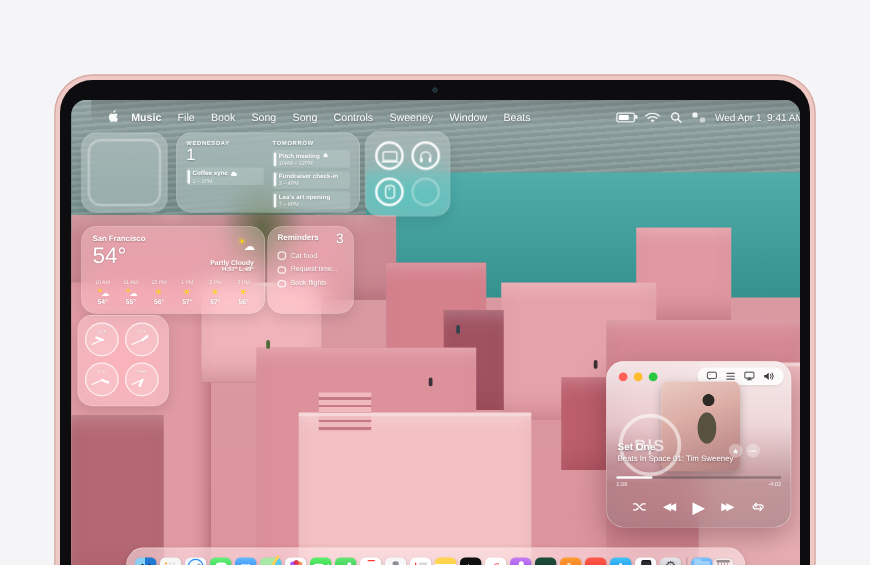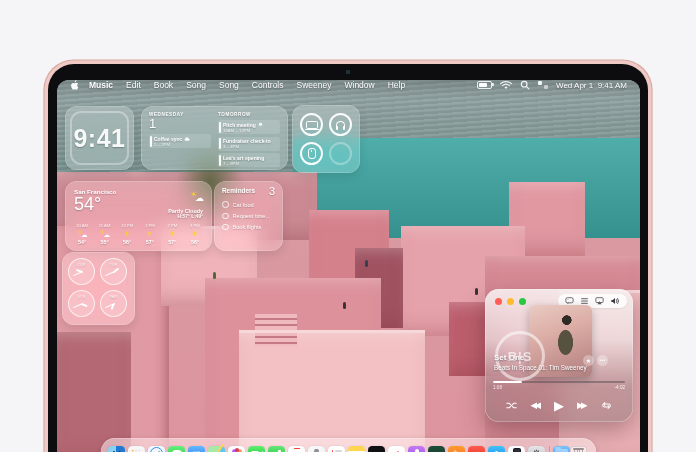--- a/index.html
+++ b/index.html
@@ -35,21 +35,21 @@
   .trim{position:absolute;background:#f6d8da;height:3px;}
   .t1{left:104px;top:146px;width:96px;} .t2{left:182px;top:250px;width:186px;} .t3{left:502px;top:210px;width:81px;}
   .steps{position:absolute;left:198px;top:234px;width:42px;height:32px;
      background:repeating-linear-gradient(180deg,#f0b9bd 0 4px,#c57982 4px 6px);}
   .tree{position:absolute;left:108px;top:50px;width:90px;height:104px;
      background:radial-gradient(closest-side,rgba(84,99,60,.9),rgba(84,99,60,0) 75%);filter:blur(2px);}
   .person{position:absolute;width:3px;height:7px;border-radius:1.5px;background:#3a3236;}
   .p1{left:156px;top:192px;background:#4e6b3a;} .p2{left:308px;top:180px;background:#33424d;}
   .p3{left:286px;top:222px;} .p4{left:418px;top:208px;}
   
-  .menubar{position:absolute;left:0;top:0;width:100%;height:19px;display:flex;align-items:flex-start;
+  .menubar{position:absolute;left:16px;top:0;width:100%;height:19px;display:flex;align-items:flex-end;
      padding:0 13px;box-sizing:border-box;color:#fff;font-size:8.5px;
      background:linear-gradient(180deg,rgba(0,0,0,.18),rgba(0,0,0,0));
      text-shadow:0 .5px 1.5px rgba(0,0,0,.35);}
   .menu-items{display:flex;gap:13px;margin-left:10px;}
   .menu-items span{cursor:default;}
   .menu-items span:first-child{font-weight:700;}
   .mb-right{margin-left:auto;display:flex;align-items:center;gap:8px;}
   .batt{position:relative;width:13px;height:6.5px;border:1px solid rgba(255,255,255,.85);border-radius:2px;}
   .batt::before{content:"";position:absolute;left:1px;top:1px;bottom:1px;width:8px;background:#fff;border-radius:1px;}
   .batt::after{content:"";position:absolute;right:-2.6px;top:1.4px;width:1.4px;height:3px;background:rgba(255,255,255,.85);border-radius:0 1px 1px 0;}
@@ -266,28 +266,28 @@
         <i class="person p3"></i>
         <i class="person p4"></i>
       </div>
 
       <div class="menubar">
         <svg width="9" height="11" viewBox="0 0 14 17" fill="rgba(255,255,255,.95)">
             <path d="M11.18 8.45c-.02-1.77 1.45-2.62 1.51-2.66-.82-1.2-2.1-1.37-2.56-1.39-1.09-.11-2.12.64-2.67.64-.55 0-1.4-.62-2.3-.61-1.18.02-2.27.69-2.88 1.74-1.23 2.13-.31 5.28.88 7.01.59.85 1.29 1.8 2.21 1.77.89-.04 1.22-.57 2.29-.57 1.07 0 1.37.57 2.3.55.95-.02 1.55-.86 2.13-1.71.67-.98.94-1.93.96-1.98-.02-.01-1.84-.71-1.87-2.79zM9.4 2.33c.49-.6.82-1.43.73-2.26-.71.03-1.57.47-2.08 1.07-.46.53-.86 1.38-.75 2.19.79.06 1.6-.4 2.1-1z"></path>
           </svg>
         <div class="menu-items">
           <span>Music</span>
-          <span>Edit</span>
+          <span>File</span>
           <span>Book</span>
           <span>Song</span>
           <span>Song</span>
           <span>Controls</span>
           <span>Sweeney</span>
           <span>Window</span>
-          <span>Help</span>
+          <span>Beats</span>
         </div>
         <div class="mb-right">
           <span class="batt"></span>
           <svg width="12" height="9" viewBox="0 0 16 12">
               <path d="M.9 3.4a11 11 0 0 1 14.2 0" fill="none" stroke="rgba(255,255,255,.9)" stroke-width="1.5" stroke-linecap="round"></path>
               <path d="M3.4 6.1a7.2 7.2 0 0 1 9.2 0" fill="none" stroke="rgba(255,255,255,.9)" stroke-width="1.5" stroke-linecap="round"></path>
               <path d="M8 10.6 5.9 8.2a3.3 3.3 0 0 1 4.2 0z" fill="rgba(255,255,255,.9)"></path>
             </svg>
           <svg width="10" height="10" viewBox="0 0 12 12">
               <circle cx="5" cy="5" r="3.4" fill="none" stroke="rgba(255,255,255,.9)" stroke-width="1.4"></circle>
@@ -296,21 +296,20 @@
           <span class="cc-icon">
               <i></i>
               <i></i>
             </span>
           <span class="mb-date">Wed Apr 1  9:41 AM</span>
         </div>
       </div>
 
       <div class="glass w-clock">
         <span class="dial"></span>
-        <span class="time">9:41</span>
       </div>
 
       <div class="glass w-cal">
         <div class="col">
           <div class="cal-label">WEDNESDAY</div>
           <div class="cal-date">1</div>
           <div class="ev">
             <div class="et">
                 <span>Coffee sync</span>
               <svg width="6" height="4" viewBox="0 0 10 7">

